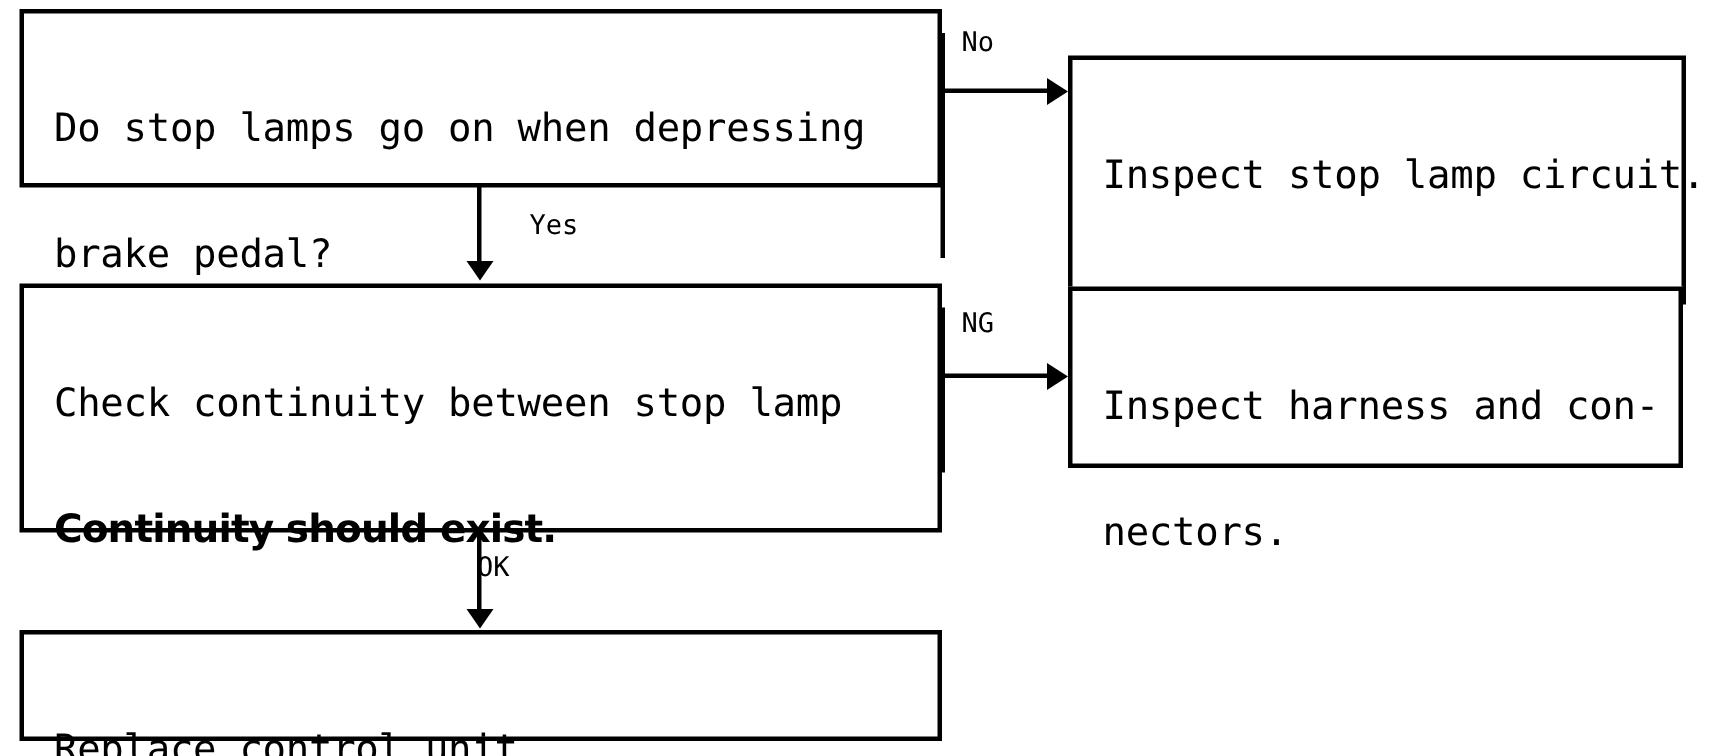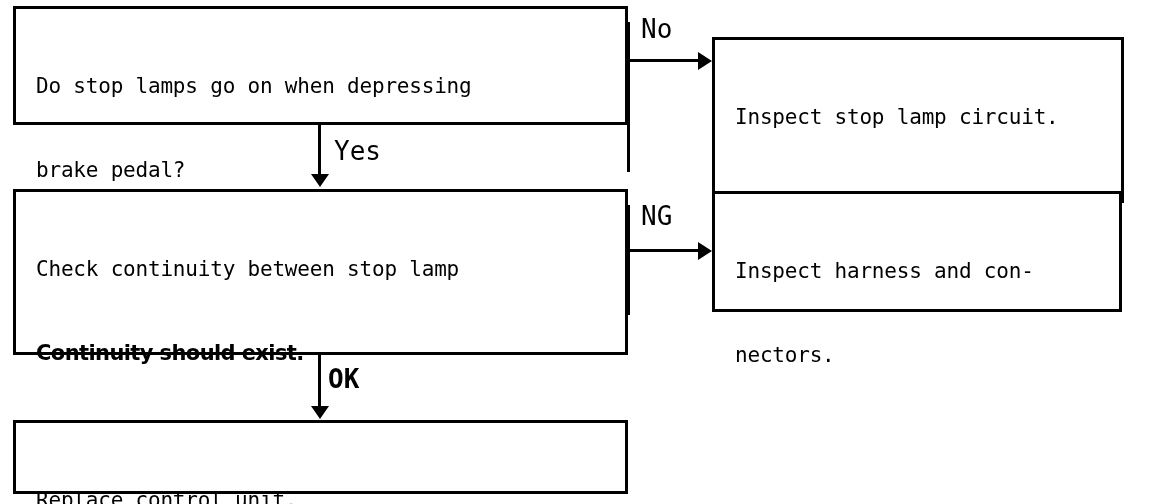--- a/index.html
+++ b/index.html
@@ -22,21 +22,21 @@
     position: absolute;
     box-sizing: border-box;
     border: 3px solid #000000;
     background: #ffffff;
   }
   .box-text {
     position: absolute;
     left: 20px;
     top: 14px;
     right: 10px;
-    font-size: 21px;
+    font-size: 26px;
     line-height: 42px;
     letter-spacing: -0.2px;
     white-space: pre-line;
   }
   .line {
     display: block;
     white-space: pre;
   }
   .line.bold {
     font-weight: bold;
@@ -70,46 +70,46 @@
     position: absolute;
     width: 0;
     height: 0;
     border-top: 9px solid transparent;
     border-bottom: 9px solid transparent;
     border-left: 14px solid #000000;
   }
 
   .conn-label {
     position: absolute;
-    font-size: 26px;
+    font-size: 18px;
     line-height: 22px;
     letter-spacing: 0px;
     white-space: pre;
     font-family: "DejaVu Sans Mono", "Liberation Mono", monospace;
   }
   #v-no-stub { left: 627px; top: 22px;  height: 150px; }
   #h-no      { left: 627px; top: 59px;  width: 72px; }
   #arrow-no  { left: 698px; top: 52px; }
   #label-no  { left: 641px; top: 18px; }
 
   
   #v-yes     { left: 318px; top: 124px; height: 51px; }
   #arrow-yes { left: 311px; top: 174px; }
-  #label-yes { left: 334px; top: 140px; }
+  #label-yes { left: 353px; top: 140px; }
 
   
   #v-ng-stub { left: 627px; top: 205px; height: 110px; }
   #h-ng      { left: 627px; top: 249px; width: 72px; }
   #arrow-ng  { left: 698px; top: 242px; }
   #label-ng  { left: 641px; top: 205px; }
 
   
   #v-ok      { left: 318px; top: 355px; height: 52px; }
   #arrow-ok  { left: 311px; top: 406px; }
-  #label-ok  { left: 328px; top: 368px; font-weight: bold; }
+  #label-ok  { left: 318px; top: 368px; }
 </style>
 </head>
 <body>
 
 <div id="canvas">
 
   <div class="box" id="box-question">
     <div class="box-text">
       <span class="line">Do stop lamps go on when depressing</span>
       <span class="line">brake pedal?</span>

